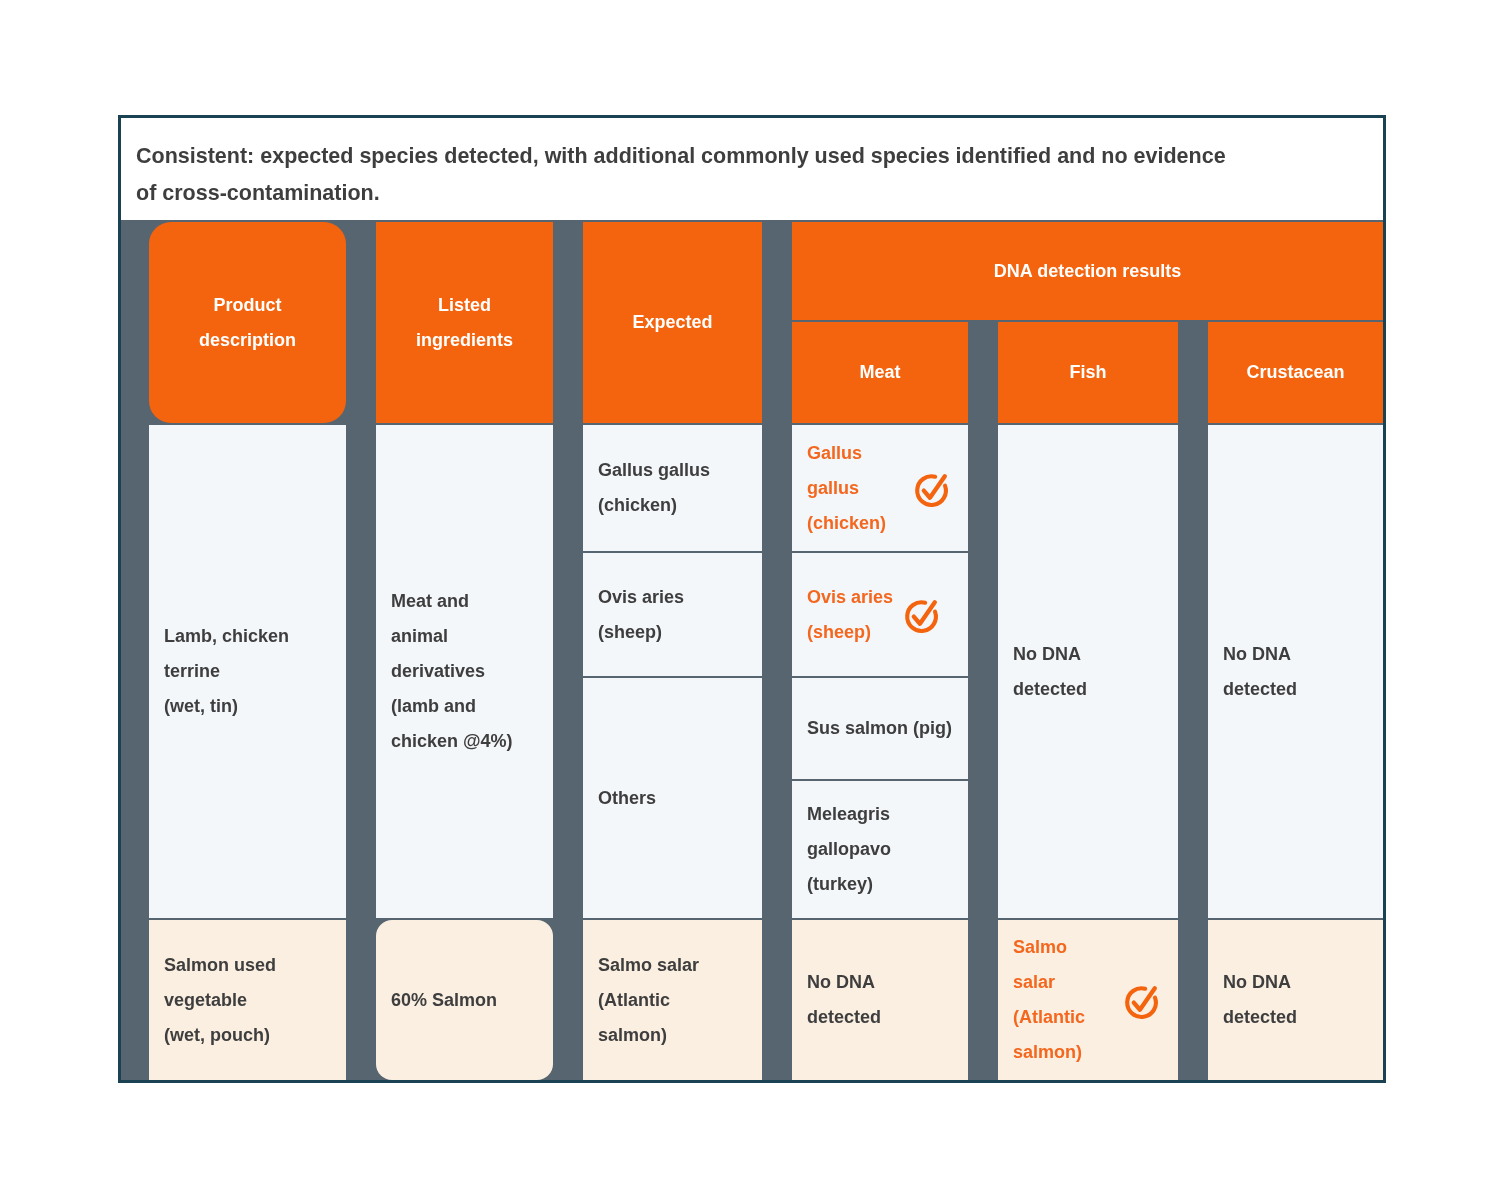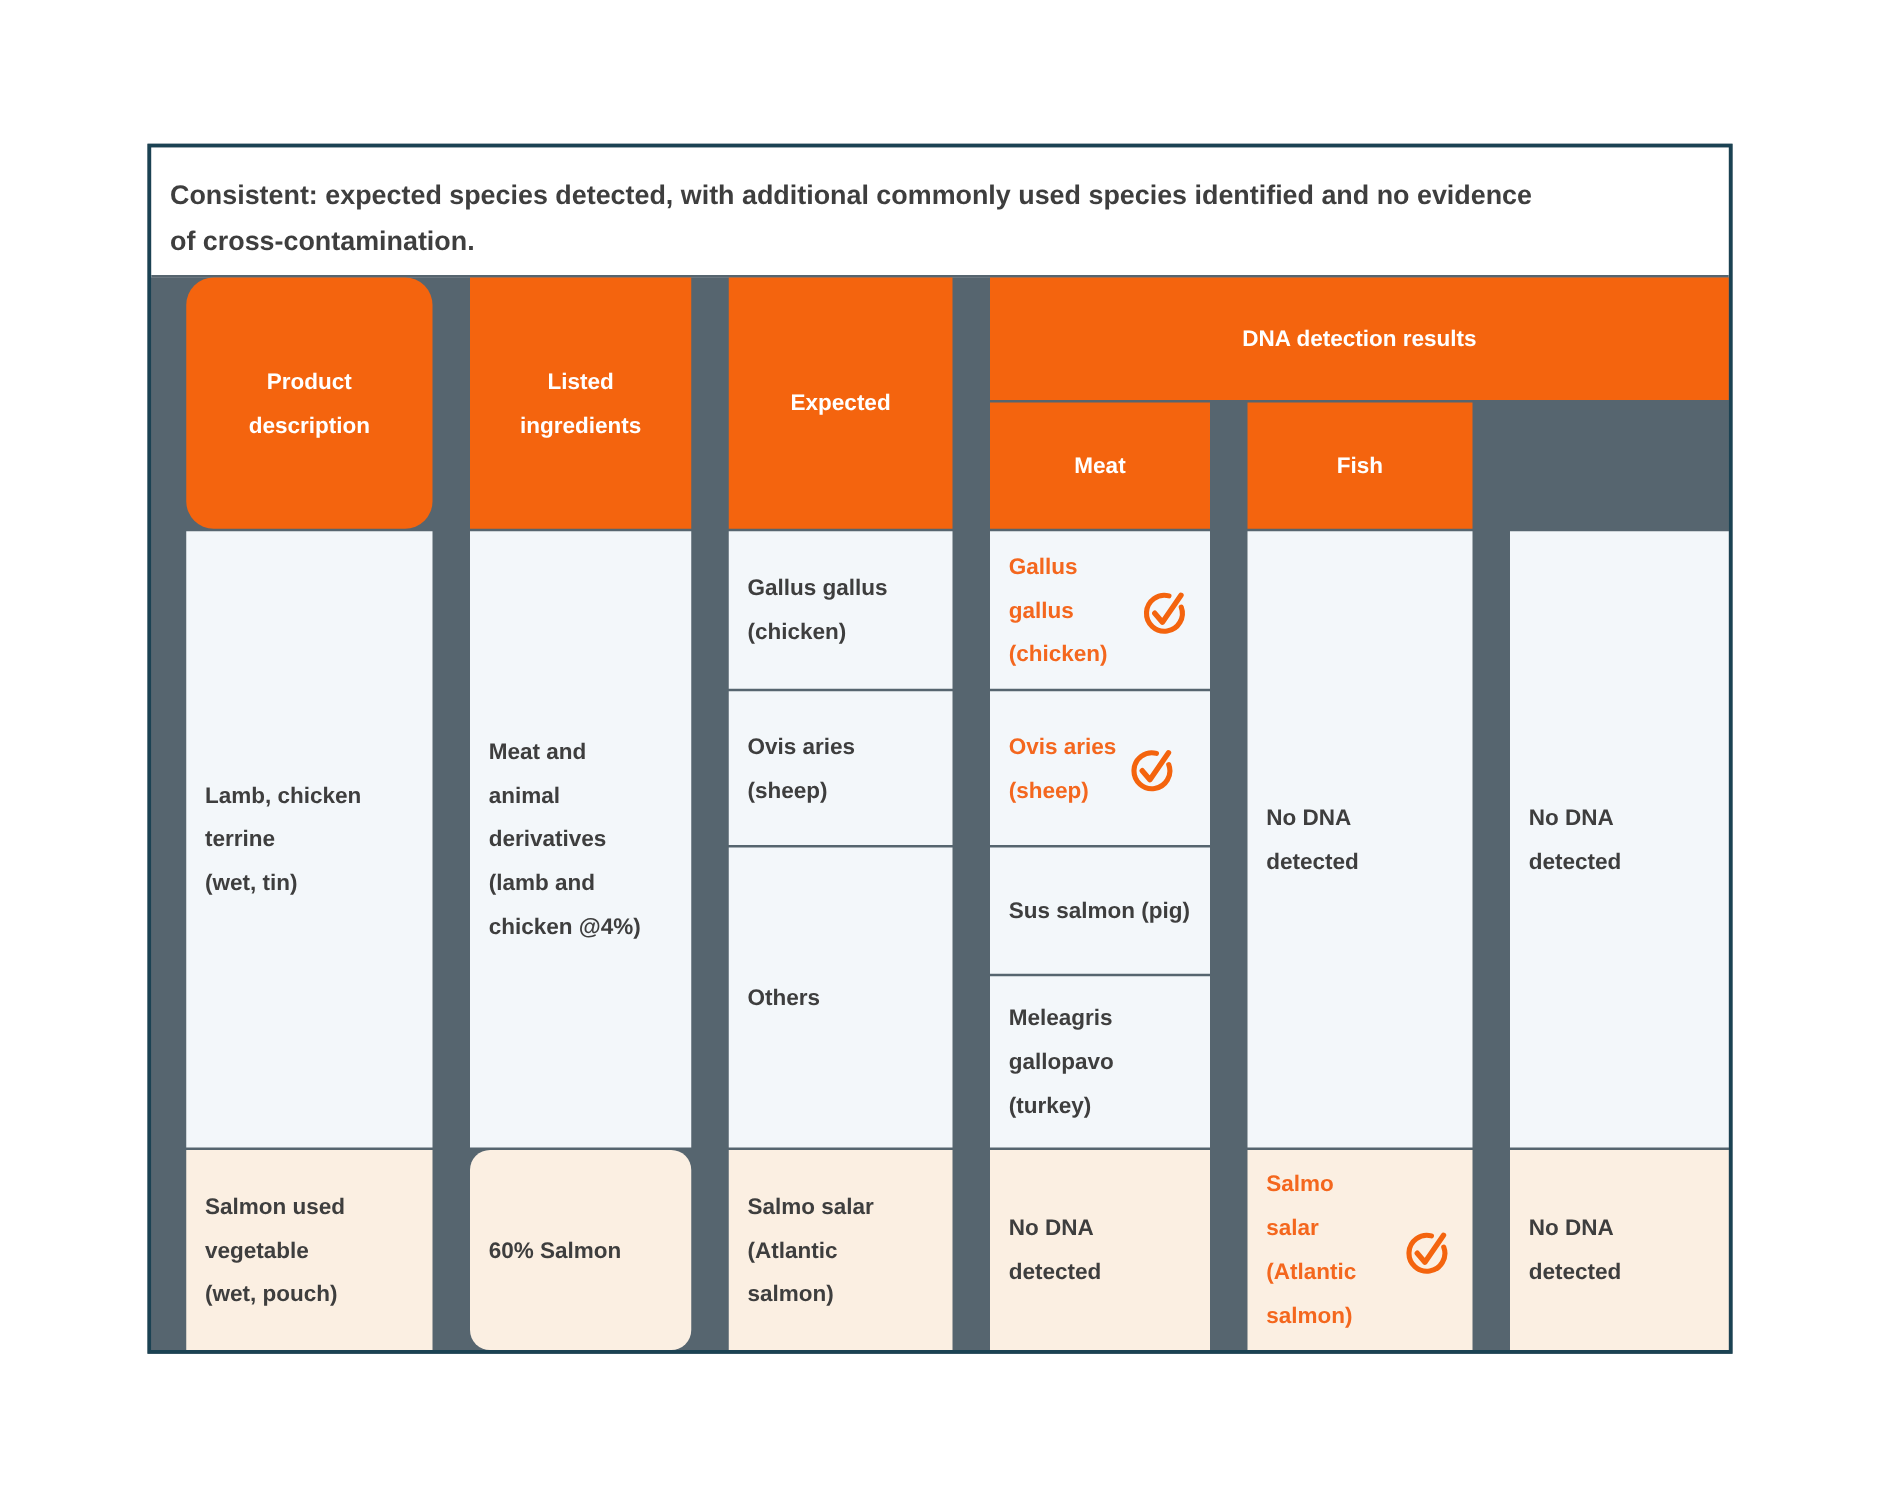--- a/index.html
+++ b/index.html
@@ -121,20 +121,23 @@
       </div>
       <div class="cell hcell h-dna">
         <span class="cell-text">DNA detection results</span>
       </div>
       <div class="cell hcell h-meat">
         <span class="cell-text">Meat</span>
       </div>
       <div class="cell hcell h-fish">
         <span class="cell-text">Fish</span>
       </div>
+      <div class="cell hcell h-crust">
+        <span class="cell-text">Crustacean</span>
+      </div>
 
       <div class="cell bcell b-lamb-product">
         <span class="cell-text">Lamb, chicken
 terrine
 (wet, tin)</span>
       </div>
       <div class="cell bcell b-lamb-ingredients">
         <span class="cell-text">Meat and
 animal
 derivatives

